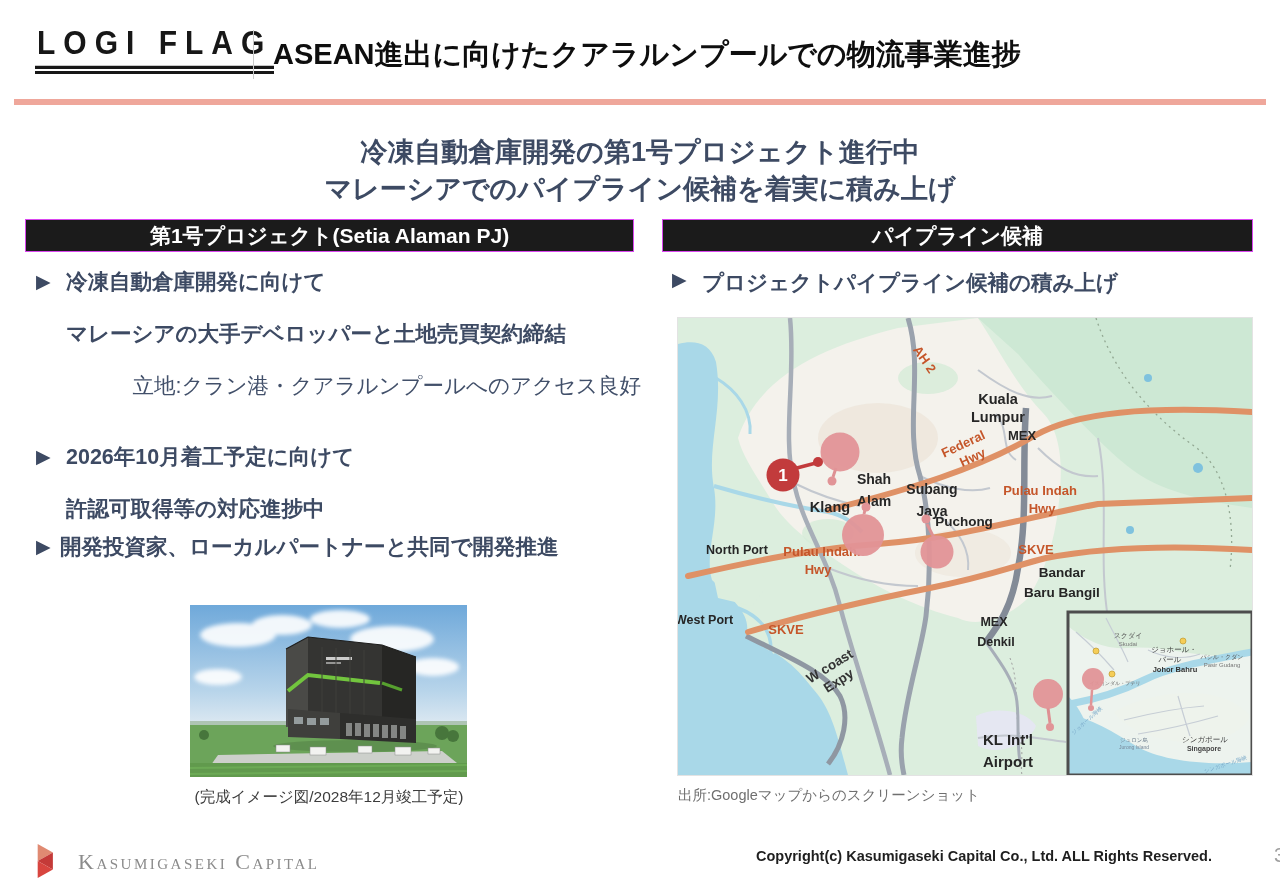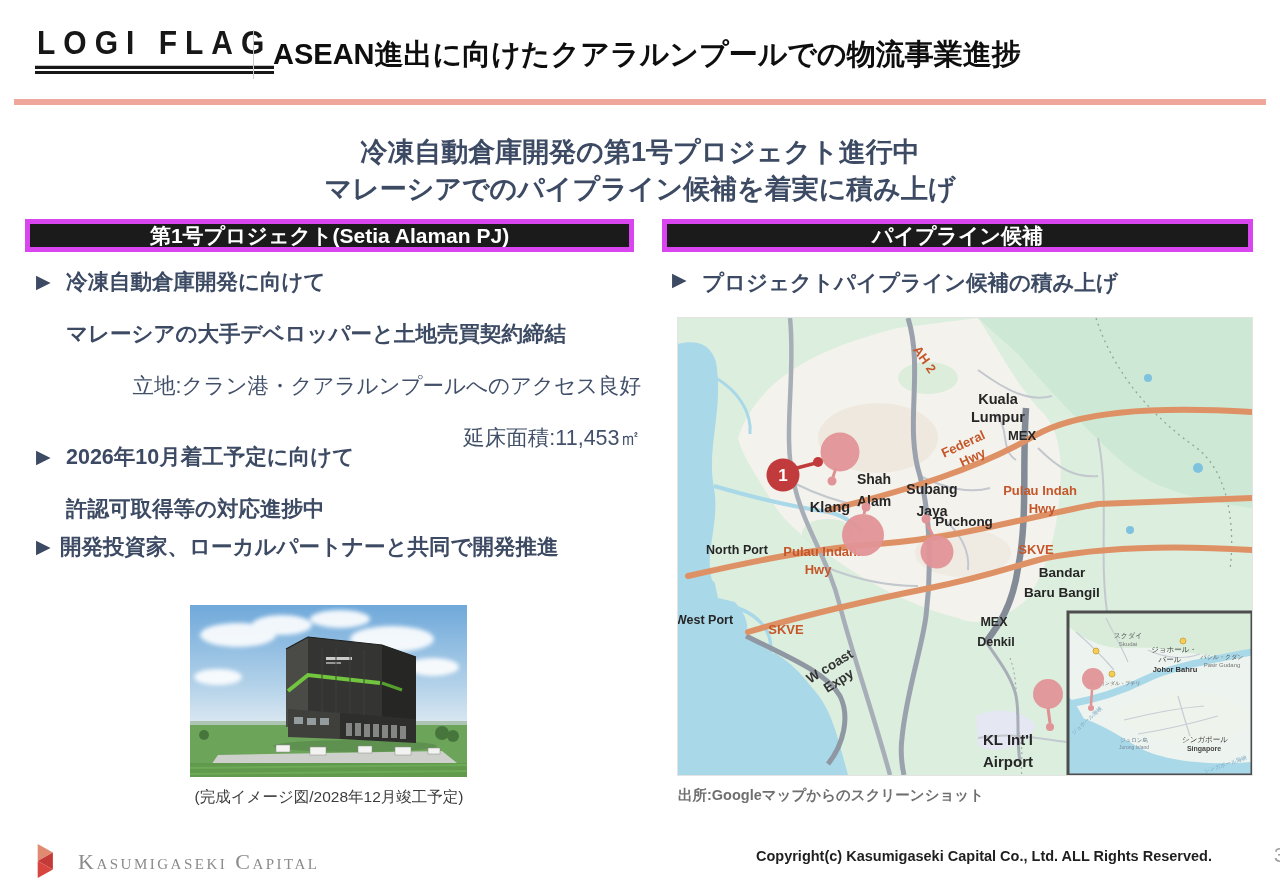--- a/index.html
+++ b/index.html
@@ -18,41 +18,41 @@
     transform:scaleY(1.08);transform-origin:bottom;white-space:nowrap;
   }
   .hdr-divider{left:253px;top:30px;width:1px;height:49px;background:#c9c9c9;}
   .hdr-title{left:273px;top:35px;font-size:29px;font-weight:bold;color:#0e0e0e;white-space:nowrap;}
   .pink-bar{left:14px;width:1252px;top:99px;height:6px;background:#efa79b;}
 
   
   .main-title{left:0;width:1280px;top:126px;text-align:center;font-size:27px;font-weight:bold;color:#3d4a63;line-height:37px;margin-top:8px;}
 
   
-  .bar{height:33px;background:#1b1b1b;border:5px solid #d946ef;box-sizing:border-box;
+  .bar{height:33px;background:#1b1b1b;border:1px solid #d946ef;box-sizing:border-box;
        color:#ffffff;font-size:21px;font-weight:bold;display:flex;align-items:center;justify-content:center;white-space:nowrap;}
   .bar-left{left:25px;top:219px;width:609px;}
   .bar-right{left:662px;top:219px;width:591px;}
 
   
   .bblock{left:36px;width:605px;color:#3d4a63;font-size:21.5px;line-height:28px;}
   .brow{display:flex;align-items:flex-start;}
   .arw{width:30px;flex:0 0 30px;font-size:19px;}
   .bl{font-weight:bold;}
   .rl{font-weight:normal;color:#42506a;text-align:right;}
   .ind{padding-left:30px;margin-top:24px;}
 
   .right-bullet{left:672px;top:268px;color:#3d4a63;font-size:21.5px;font-weight:bold;display:flex;}
   .right-bullet .arw{width:30px;}
 
   
   .bld-img{left:190px;top:605px;width:277px;height:172px;}
   .bld-caption{left:158px;top:787px;width:342px;text-align:center;font-size:15.5px;color:#3c3c3c;}
   .map-wrap{left:678px;top:318px;width:574px;height:457px;outline:1px solid #e3e3e3;}
-  .map-source{left:678px;top:786px;font-size:14.5px;color:#6f6f6f;font-weight:bold;}
+  .map-source{left:678px;top:786px;font-size:14.5px;color:#6f6f6f;}
 
   
   .kc-logo{left:33px;top:842px;width:36px;height:38px;}
   .kc-name{left:78px;top:849px;font-family:"Liberation Serif","DejaVu Serif",serif;
            font-variant:small-caps;font-size:22px;color:#8b8b8b;letter-spacing:2.5px;}
   .copyright{left:600px;top:848px;width:612px;text-align:right;font-size:14.5px;font-weight:bold;color:#1f1f1f;}
   .pagenum{left:1226px;top:844px;font-size:20px;color:#a0a0a0;margin-left:48px;}
 
   svg text{font-family:"Liberation Sans","DejaVu Sans",sans-serif;}
 </style>
@@ -73,21 +73,20 @@
 
 <div class="abs bar bar-left">第1号プロジェクト(Setia Alaman PJ)</div>
 
 <div class="abs bblock" style="top:268px;">
   <div class="brow bl">
     <span class="arw">▶</span>
     <span>冷凍自動倉庫開発に向けて</span>
   </div>
   <div class="bl ind">マレーシアの大手デベロッパーと土地売買契約締結</div>
   <div class="rl ind">立地:クラン港・クアラルンプールへのアクセス良好</div>
-  <div class="rl ind">延床面積:11,453㎡</div>
 </div>
 
 <div class="abs bblock" style="top:443px;">
   <div class="brow bl">
     <span class="arw">▶</span>
     <span>2026年10月着工予定に向けて</span>
   </div>
   <div class="bl ind">許認可取得等の対応進捗中</div>
 </div>
 

